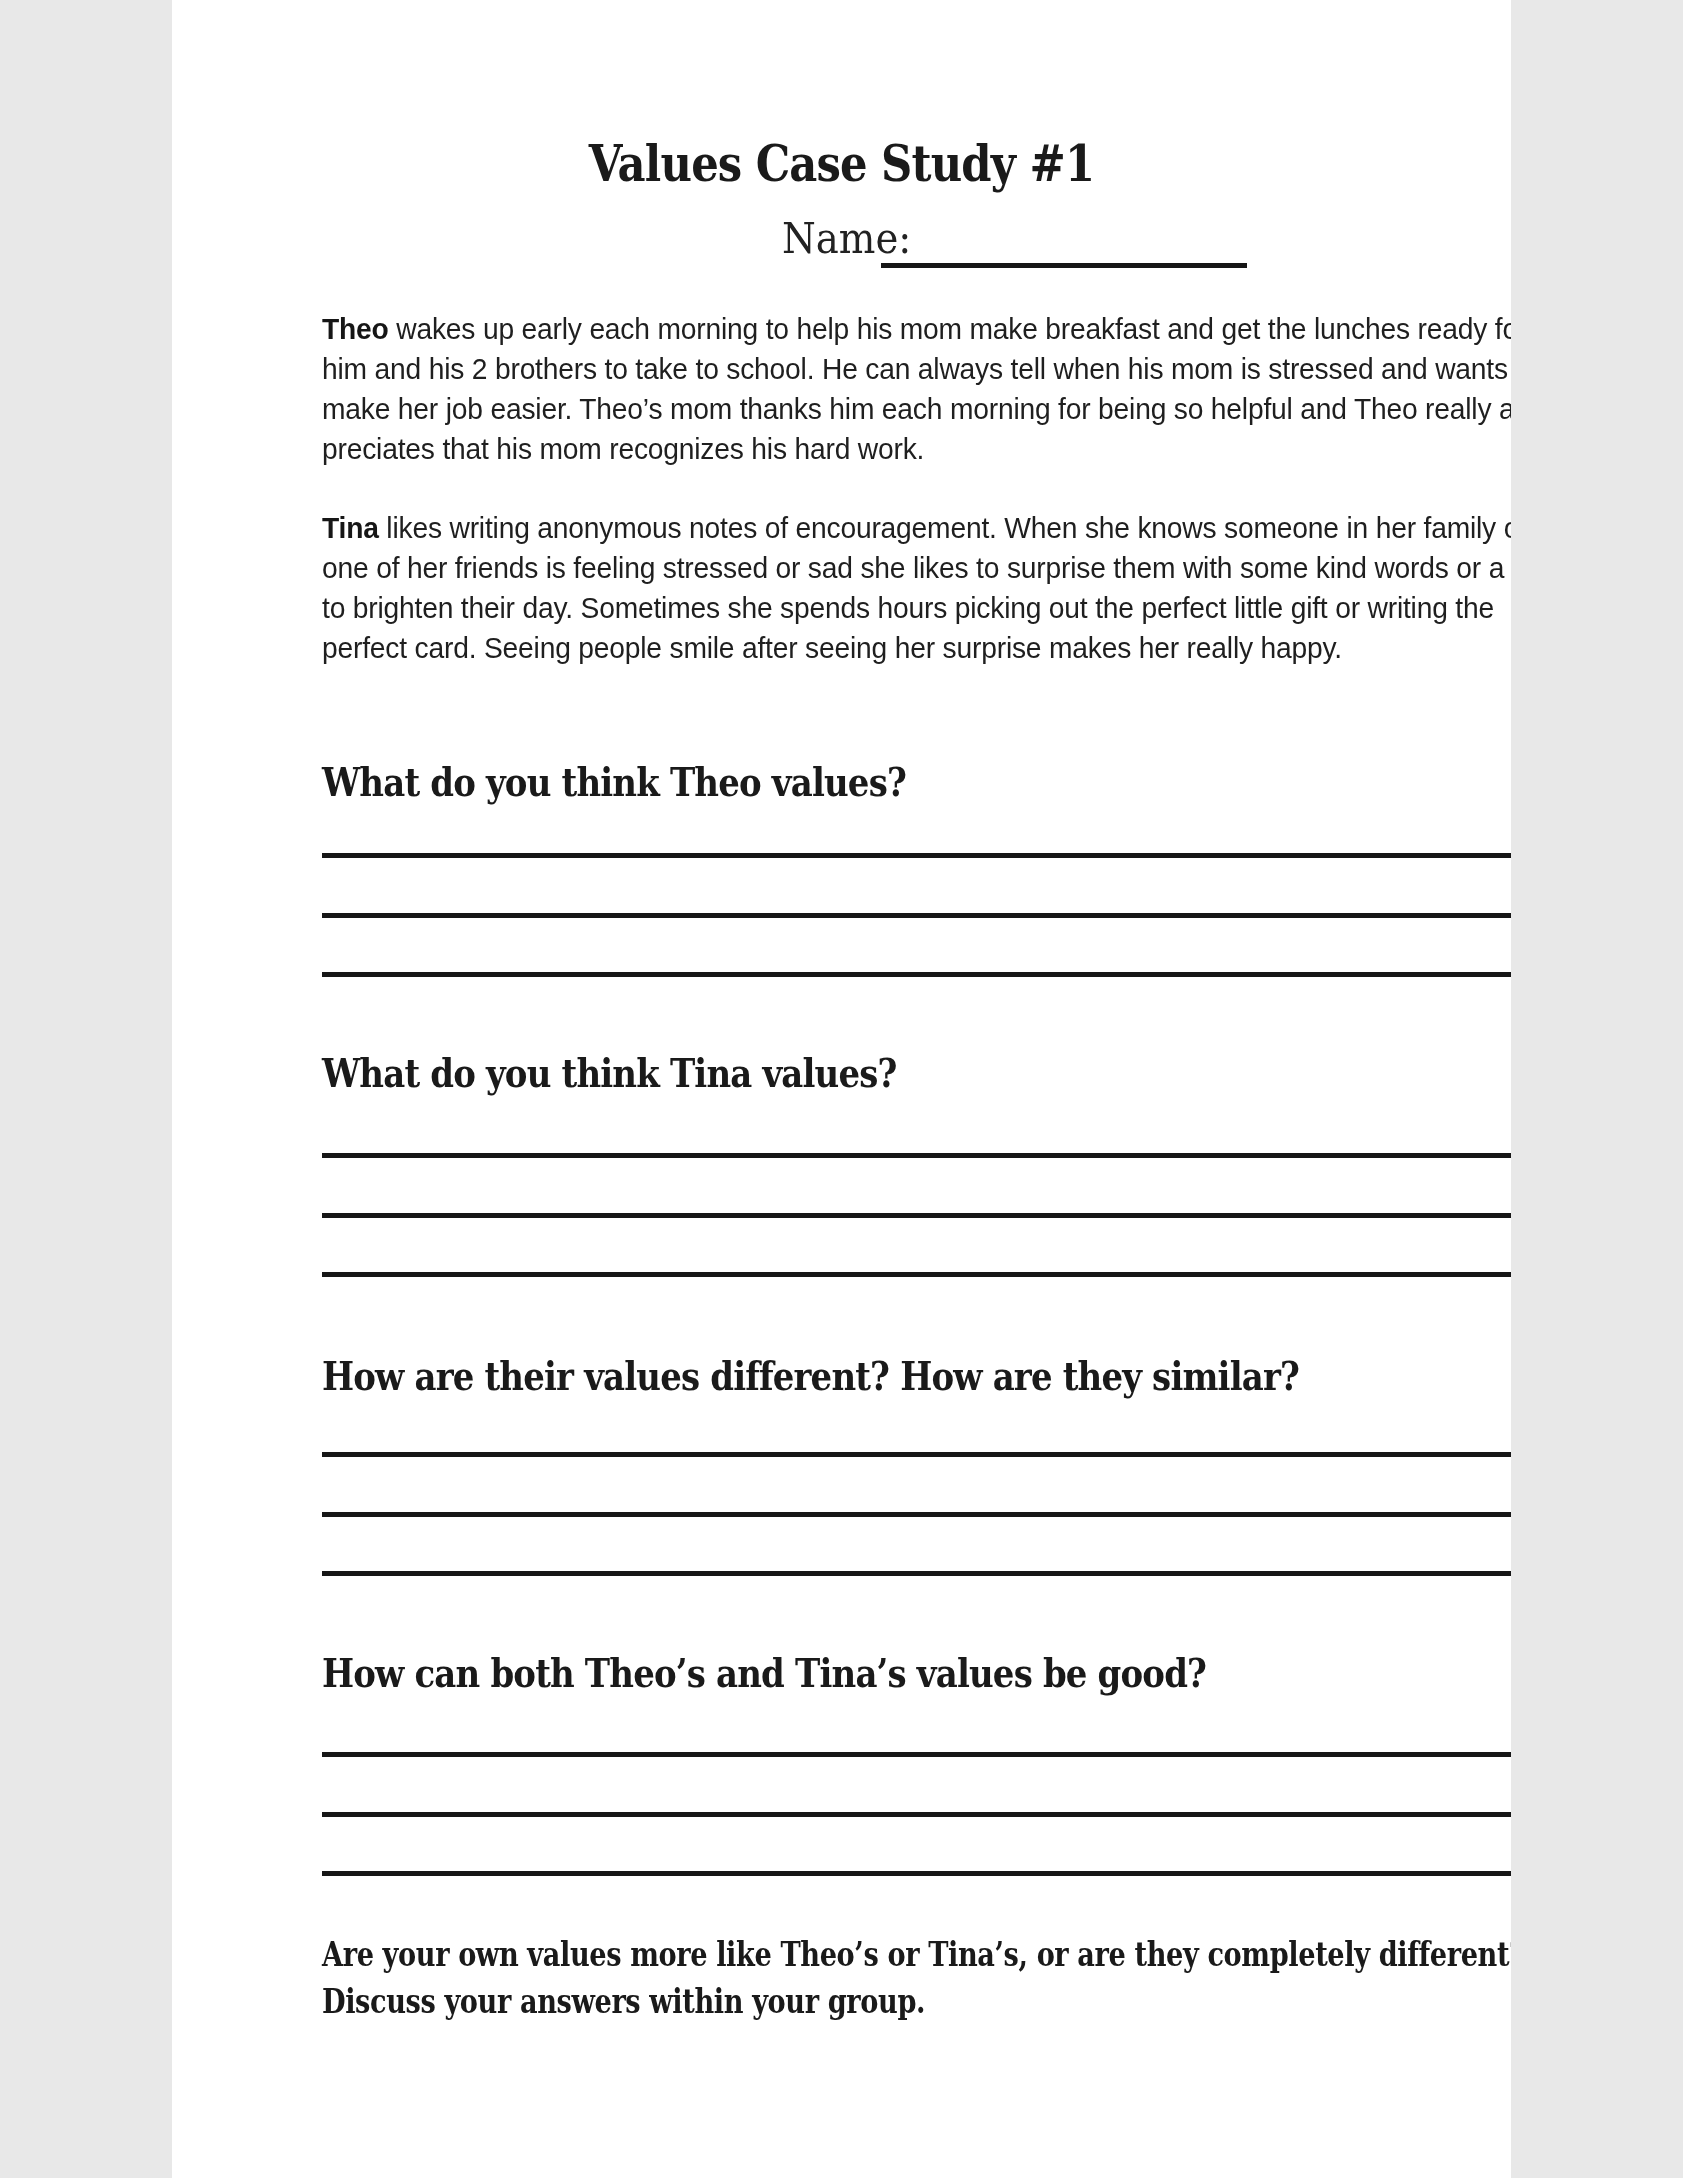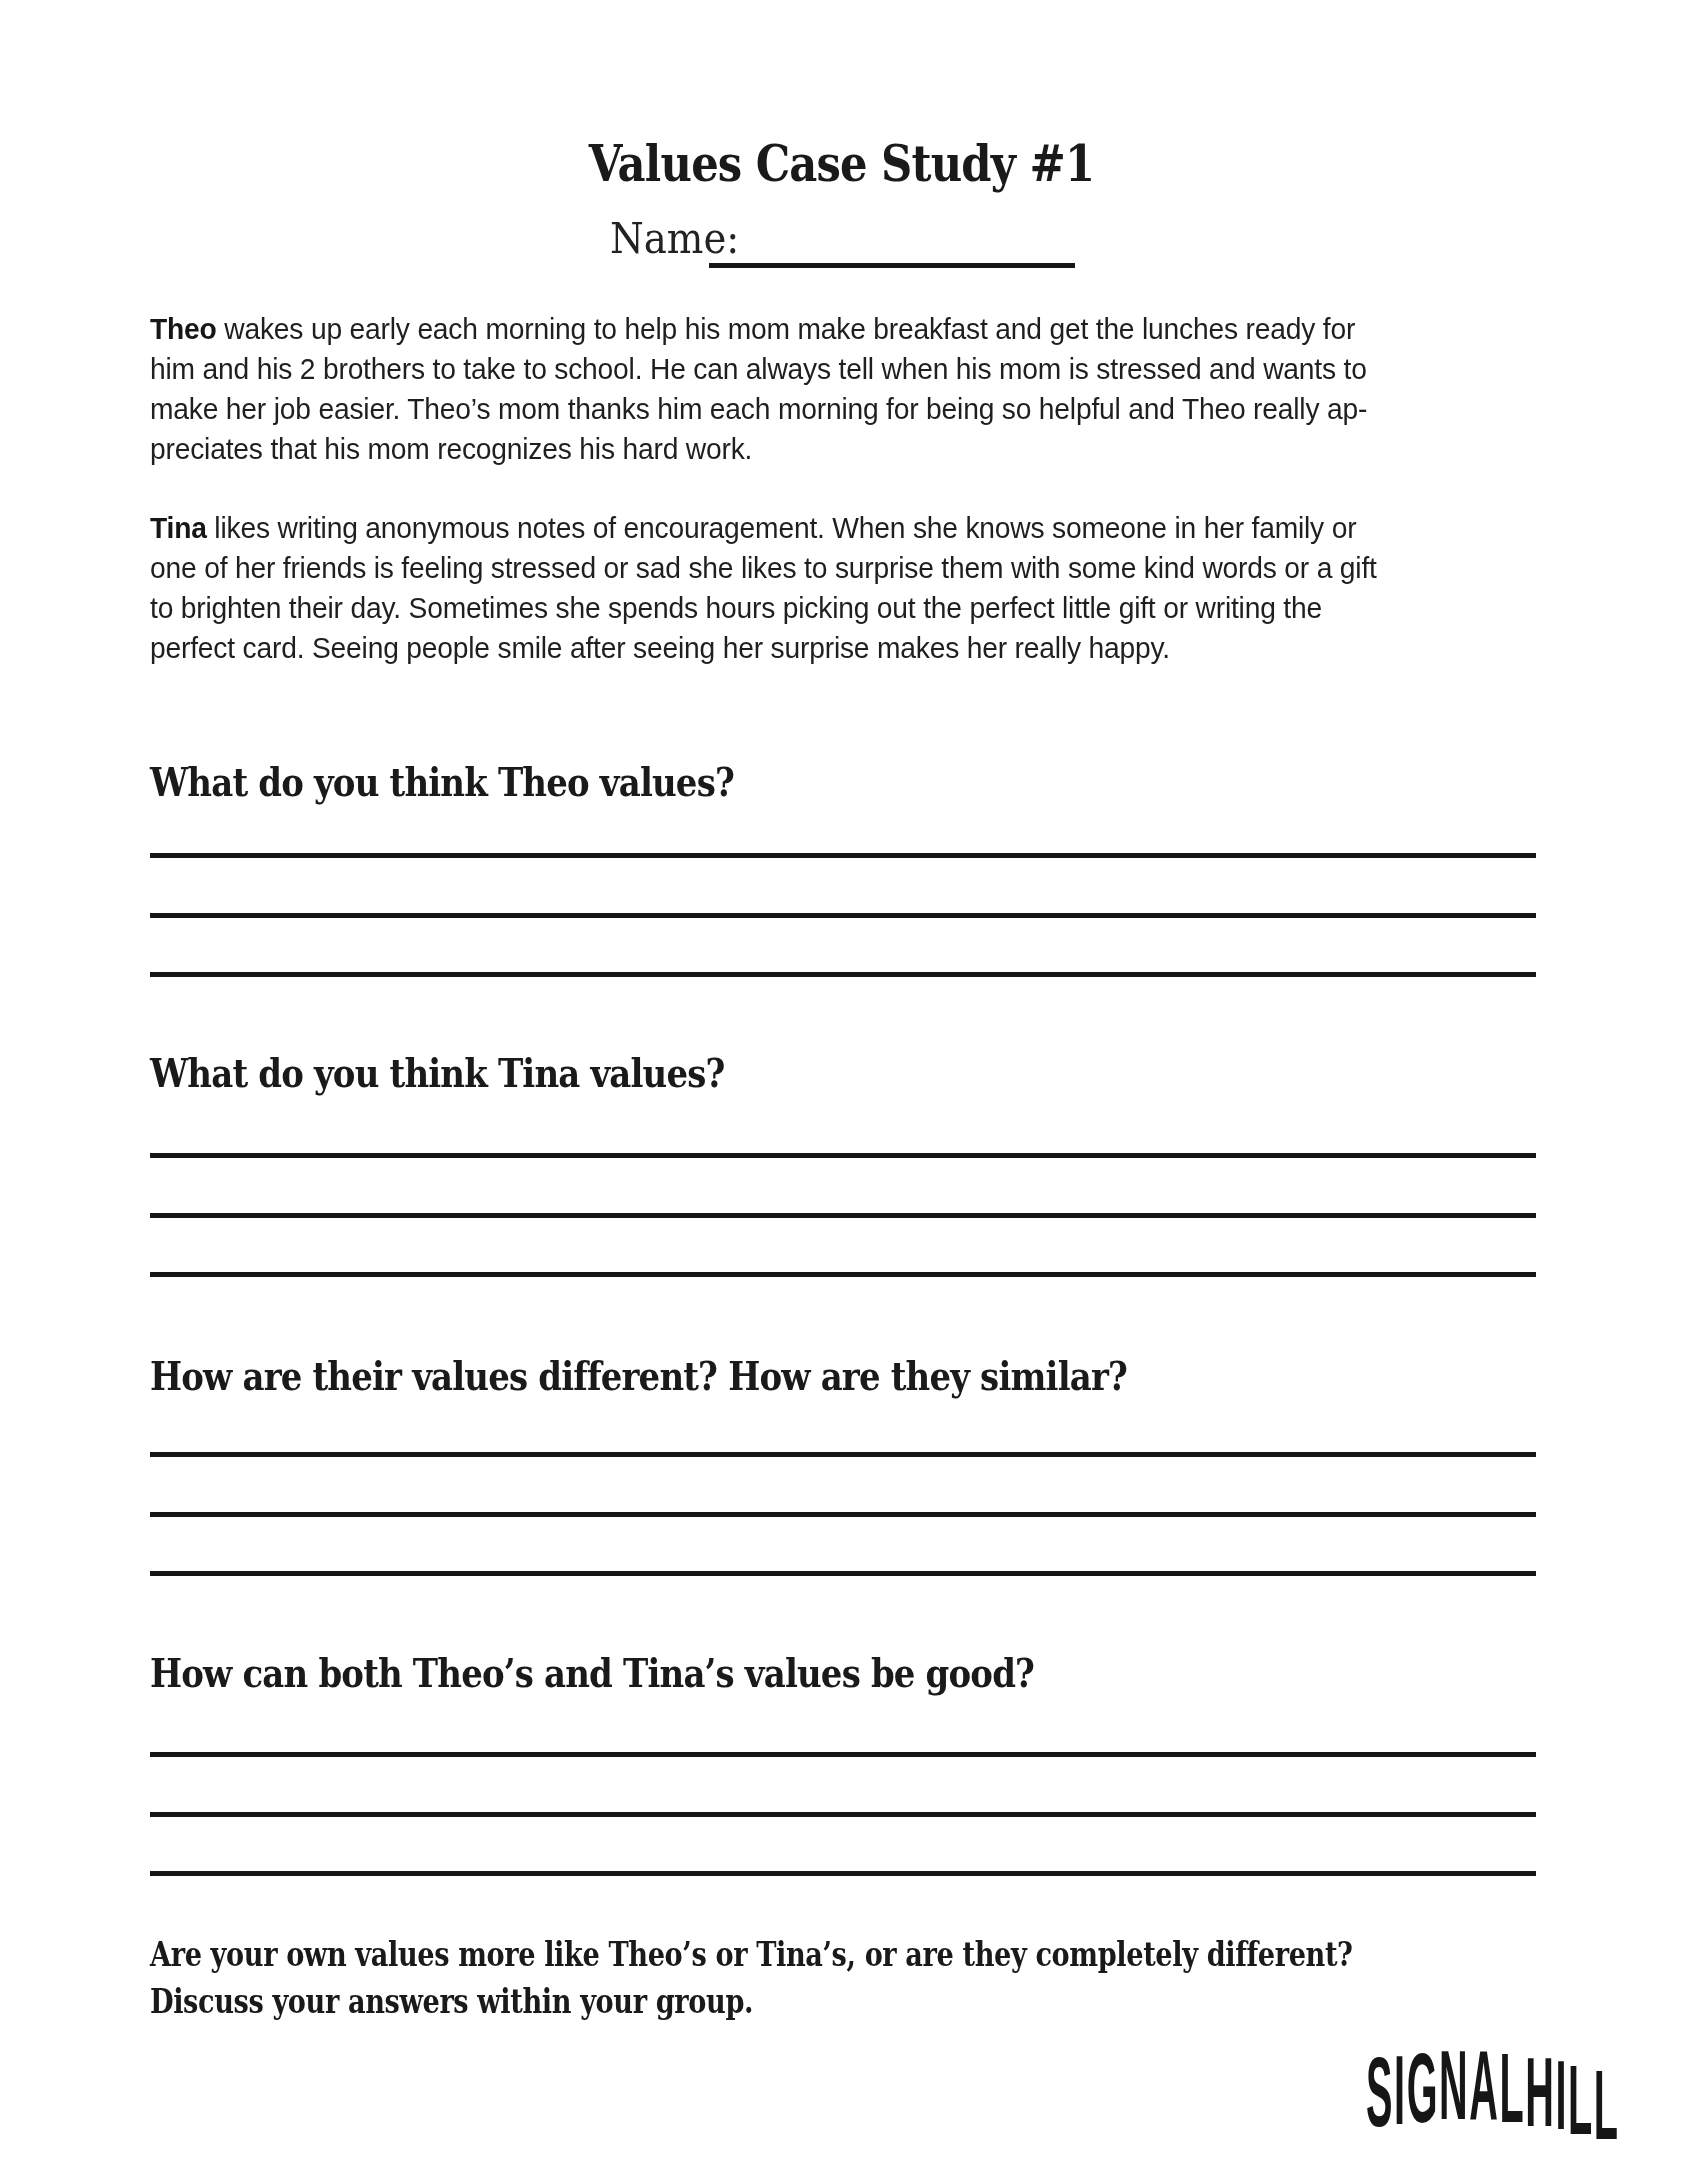--- a/index.html
+++ b/index.html
@@ -1,18 +1,18 @@
 <!DOCTYPE html>
 <html><head>
 <meta charset="utf-8">
 <style>
   html,body{margin:0;padding:0;background:#e8e8e8;}
   .page{
     position:relative;
-    width:1683px;height:2178px;
+    width:1339px;height:2178px;
     background:#ffffff;
     font-family:"Liberation Sans",sans-serif;
     color:#1a1a1a;
     overflow:hidden;
     margin:0 auto;
   }
   
   .title{
     position:absolute;top:99px;left:0;right:0;
     text-align:center;

